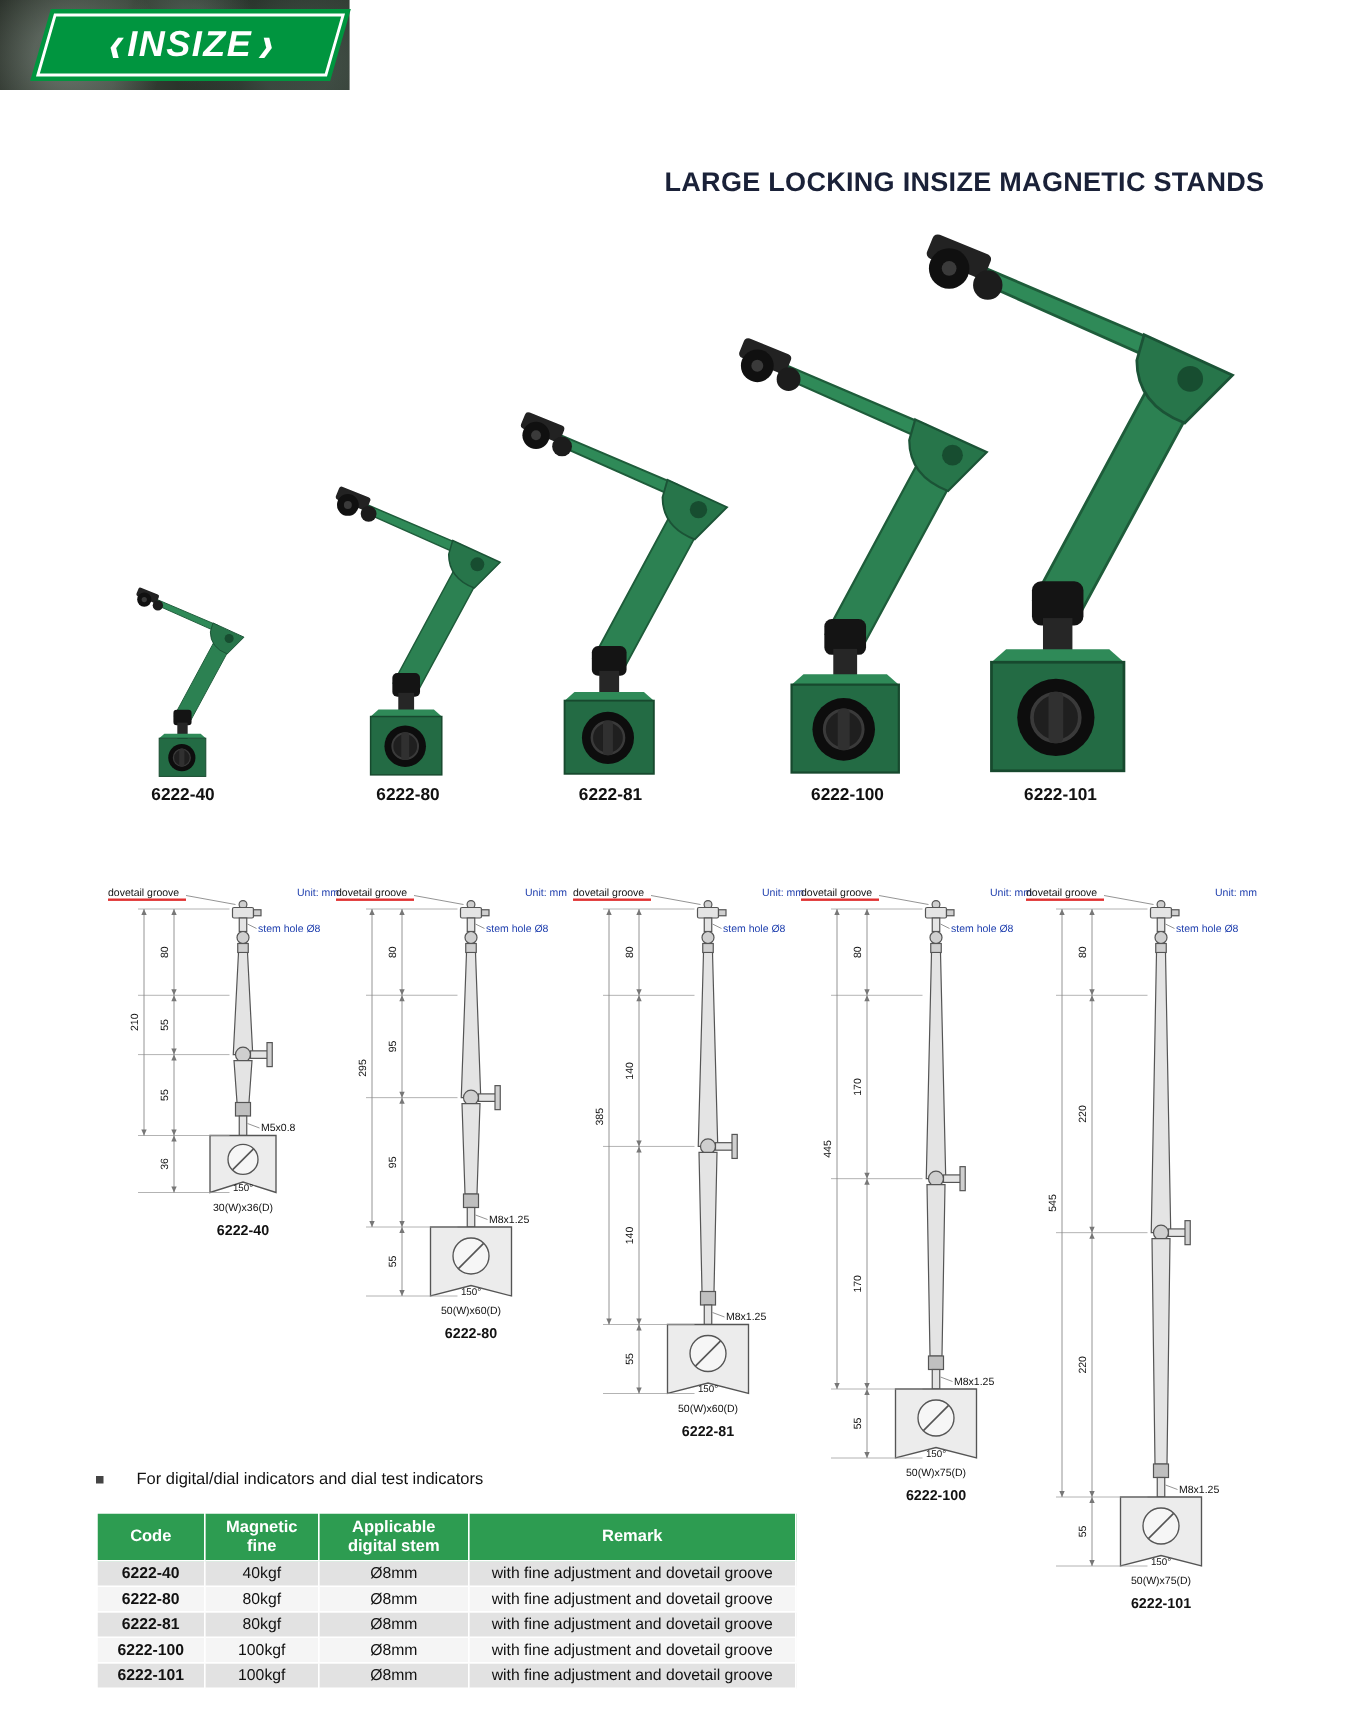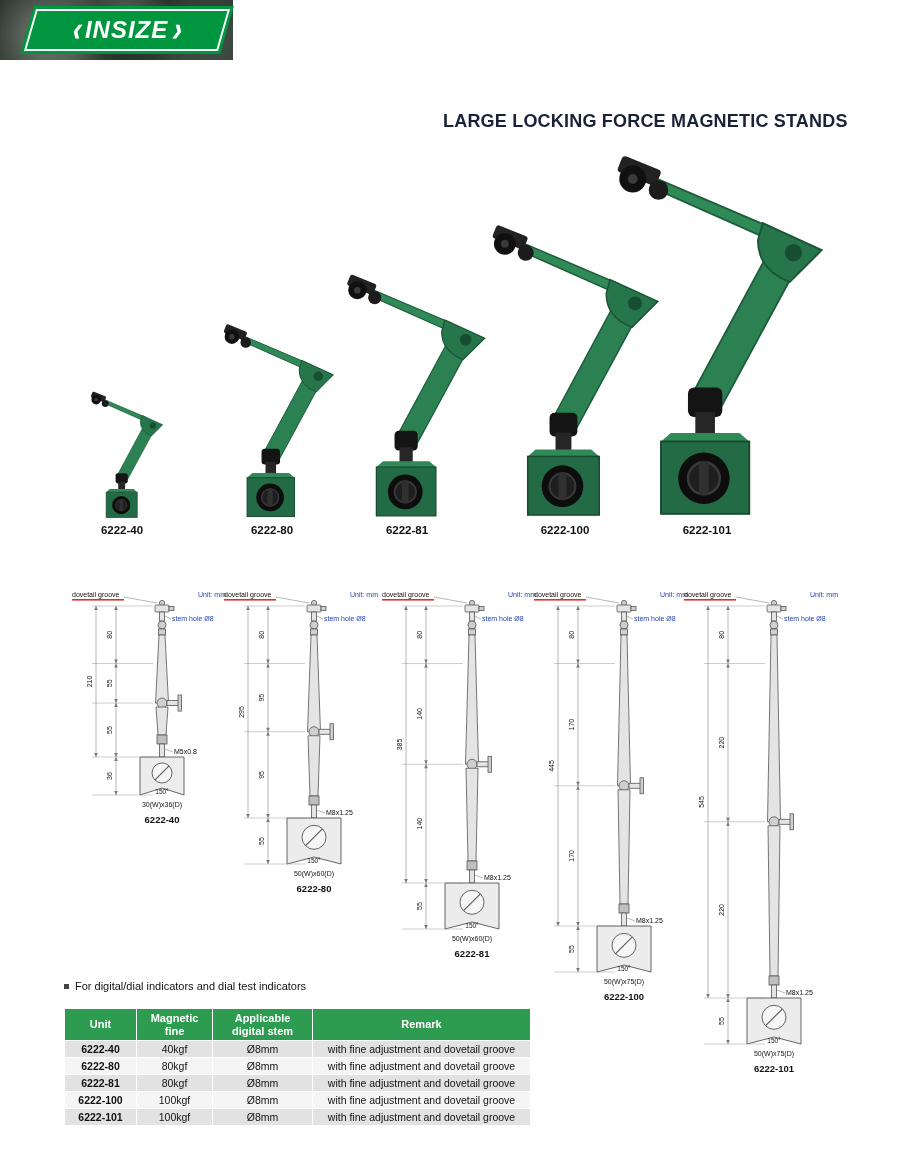--- a/index.html
+++ b/index.html
@@ -42,21 +42,21 @@
   .plabel { position:absolute; top:524px; transform:translateX(-50%); font-weight:bold; font-size:11.5px; color:#111; white-space:nowrap; }
   #pl0 { left:122px; } #pl1 { left:272px; } #pl2 { left:407px; } #pl3 { left:565px; } #pl4 { left:707px; }
 
   
   .diagrams { position:absolute; inset:0; }
   .diagram { position:absolute; top:588px; }
   #diag-0 { left:70px; } #diag-1 { left:222px; } #diag-2 { left:380px; } #diag-3 { left:532px; } #diag-4 { left:682px; }
   svg text { font-family:"Liberation Sans", sans-serif; }
 
   
-  .note { position:absolute; left:64px; top:980px; display:flex; align-items:center; gap:6px; font-size:11px; color:#111; }
+  .note { position:absolute; left:64px; top:980px; display:flex; align-items:center; gap:22px; font-size:11px; color:#111; }
   .bullet { width:5px; height:5px; background:#444; display:inline-block; }
 
   
   .spec { position:absolute; left:64px; top:1008px; border-collapse:collapse; table-layout:fixed; }
   .spec th {
     background:#2d9c51; color:#fff; font-size:11px; font-weight:bold;
     padding:3px 4px; border:1px solid #fff; text-align:center; vertical-align:middle; line-height:1.15;
   }
   .spec td { font-size:10.5px; padding:2px 4px; border:1px solid #fff; text-align:center; color:#111; }
   .spec tbody tr:nth-child(odd) td { background:#e2e2e2; }
@@ -73,21 +73,21 @@
     <div class="banner-photo"></div>
     <div class="logo-band">
       <div class="logo-inner">
         <span class="chev">❰</span>
         <span class="logo-text">INSIZE</span>
         <span class="chev">❱</span>
       </div>
     </div>
   </header>
 
-  <h1 class="title">LARGE LOCKING FORCE MAGNETIC STANDS</h1>
+  <h1 class="title">LARGE LOCKING INSIZE MAGNETIC STANDS</h1>
 
   <section class="photos">
     <svg width="0" height="0" style="position:absolute" aria-hidden="true">
       <defs>
         <g id="stand-shape">
           <polygon points="62,16 74,30 182,78 170,62" fill="#2f8a58" stroke="#1e5c3a" stroke-width="1.5"></polygon>
           <polygon points="102,202 128,208 194,86 172,72" fill="#2c8152" stroke="#1e5c3a" stroke-width="1.5"></polygon>
           <path d="M162,58 L210,80 L184,106 Q158,96 158,72 Z" fill="#27754a" stroke="#1b5336" stroke-width="1.5"></path>
           <circle cx="187" cy="82" r="7" fill="#174d30"></circle>
           <rect x="44" y="8" width="34" height="14" rx="3" transform="rotate(22 60 16)" fill="#222"></rect>
@@ -393,21 +393,21 @@
 
   <table class="spec">
     <colgroup>
       <col class="col-code">
         <col class="col-force">
         <col class="col-stem">
         <col class="col-remark">
     </colgroup>
     <thead>
       <tr>
-        <th>Unit</th>
+        <th>Code</th>
         <th>Magnetic fine</th>
         <th>Applicable digital stem</th>
         <th>Remark</th>
       </tr>
     </thead>
     <tbody id="spec-body">
         <tr>
           <td class="code-cell">6222-40</td>
           <td>40kgf</td>
           <td>Ø8mm</td>

